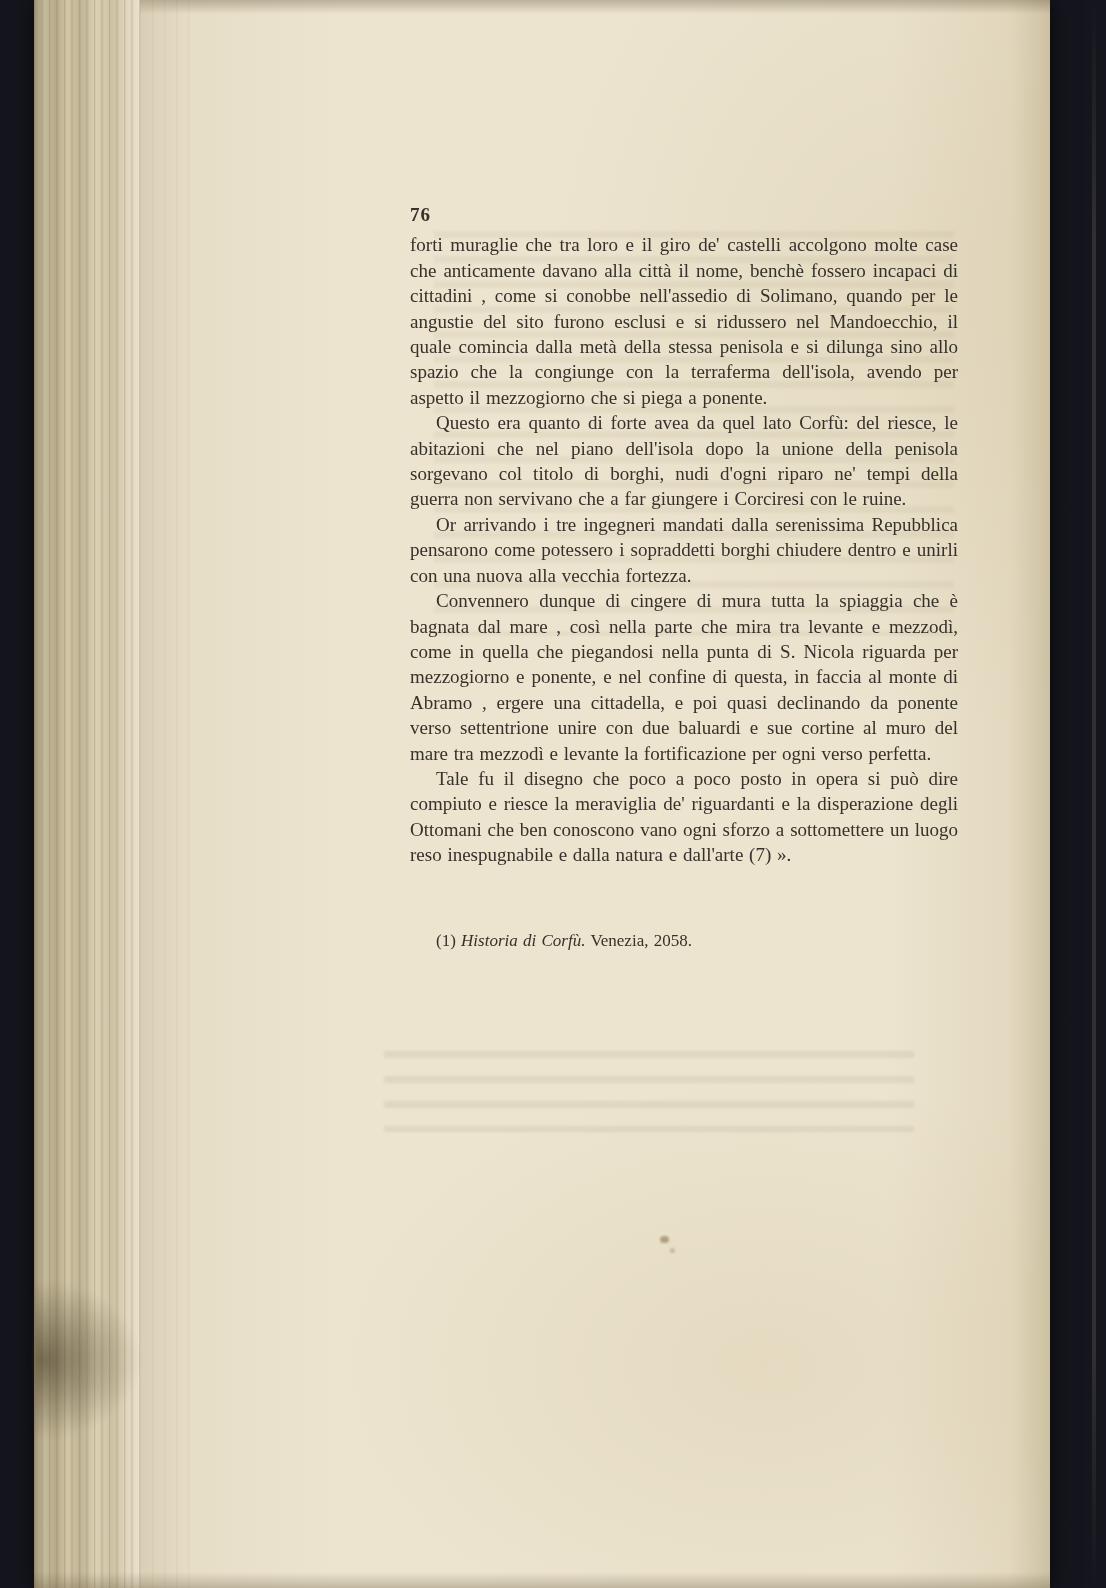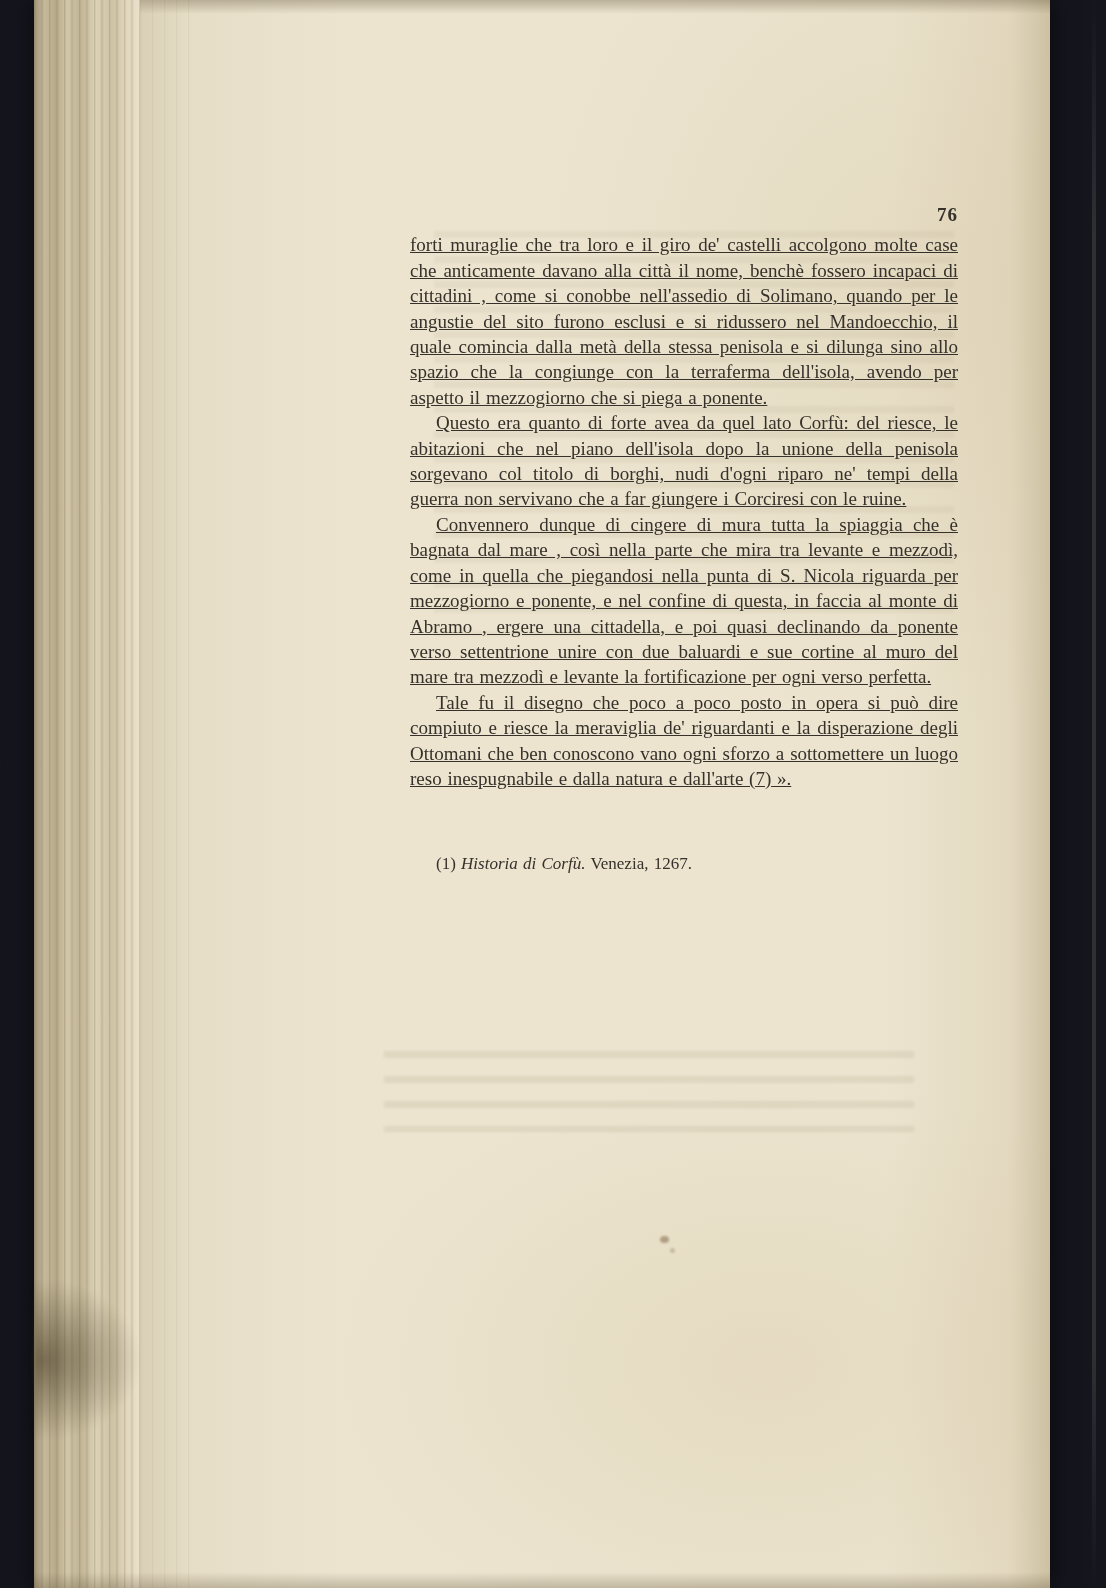--- a/index.html
+++ b/index.html
@@ -49,22 +49,22 @@
   }
   .fore-edge-highlight {
     position:absolute; right:10px; top:0; bottom:0; width:4px;
     background:linear-gradient(to bottom, rgba(150,140,120,0), rgba(150,140,120,.22) 15%, rgba(150,140,120,.22) 85%, rgba(150,140,120,0));
   }
   .page-content {
     position:absolute; left:376px; top:202px; width:548px;
     color:#36312a; font-size:19px; line-height:25.4px;
     text-align:justify; word-spacing:1px;
   }
-  .page-number { font-weight:bold; font-size:19px; text-align:right; margin-bottom:5px; letter-spacing:1px; }
-  .para { text-indent:26px;text-decoration:underline; }
+  .page-number { font-weight:bold; font-size:19px; text-align:left; margin-bottom:5px; letter-spacing:1px; }
+  .para { text-indent:26px; }
   .para.first { text-indent:0; }
   .footnote { margin-top:62px; font-size:17px; line-height:22px; text-align:left; padding-left:26px; }
   .footnote i { font-style:italic; }
   .bleed {
     position:absolute; pointer-events:none; filter:blur(1.4px);
     background:repeating-linear-gradient(to bottom,
       rgba(0,0,0,0) 0px, rgba(0,0,0,0) 15px,
       rgba(146,132,102,.30) 15px, rgba(146,132,102,.30) 22px,
       rgba(0,0,0,0) 22px, rgba(0,0,0,0) 25px);
   }
@@ -84,23 +84,24 @@
     <div class="corner-curl"></div>
     <div class="bleed bleed-a"></div>
     <div class="bleed bleed-b"></div>
     <div class="stain stain-1"></div>
     <div class="stain stain-2"></div>
 
     <div class="page-content">
       <div class="page-number">76</div>
       <p class="para first">forti muraglie che tra loro e il giro de' castelli accolgono molte case che anticamente davano alla città il nome, benchè fossero incapaci di cittadini , come si conobbe nell'assedio di Solimano, quando per le angustie del sito furono esclusi e si ridussero nel Mandoecchio, il quale comincia dalla metà della stessa penisola e si dilunga sino allo spazio che la congiunge con la terraferma dell'isola, avendo per aspetto il mezzogiorno che si piega a ponente.</p>
       <p class="para">Questo era quanto di forte avea da quel lato Corfù: del riesce, le abitazioni che nel piano dell'isola dopo la unione della penisola sorgevano col titolo di borghi, nudi d'ogni riparo ne' tempi della guerra non servivano che a far giungere i Corciresi con le ruine.</p>
+      <p class="para">Or arrivando i tre ingegneri mandati dalla serenissima Repubblica pensarono come potessero i sopraddetti borghi chiudere dentro e unirli con una nuova alla vecchia fortezza.</p>
       <p class="para">Convennero dunque di cingere di mura tutta la spiaggia che è bagnata dal mare , così nella parte che mira tra levante e mezzodì, come in quella che piegandosi nella punta di S. Nicola riguarda per mezzogiorno e ponente, e nel confine di questa, in faccia al monte di Abramo , ergere una cittadella, e poi quasi declinando da ponente verso settentrione unire con due baluardi e sue cortine al muro del mare tra mezzodì e levante la fortificazione per ogni verso perfetta.</p>
       <p class="para">Tale fu il disegno che poco a poco posto in opera si può dire compiuto e riesce la meraviglia de' riguardanti e la disperazione degli Ottomani che ben conoscono vano ogni sforzo a sottomettere un luogo reso inespugnabile e dalla natura e dall'arte (7) ».</p>
       <div class="footnote">
         <span>(1)</span>
         <i>Historia di Corfù.</i>
-        <span>Venezia, 1267.</span>
+        <span>Venezia, 2058.</span>
       </div>
     </div>
   </div>
   <div class="fore-edge-highlight"></div>
 </div>
 
 </body></html>

